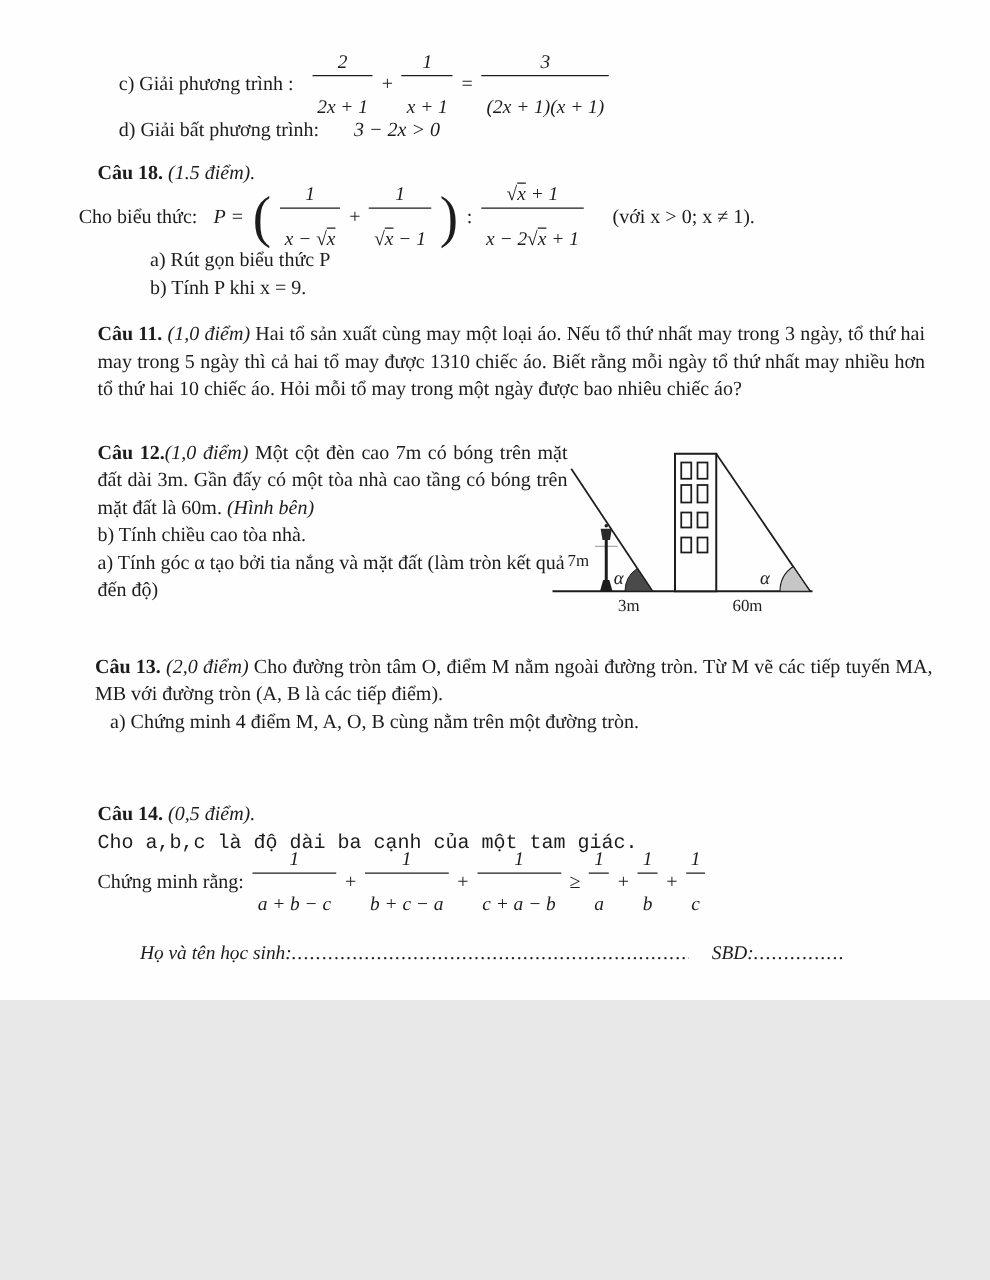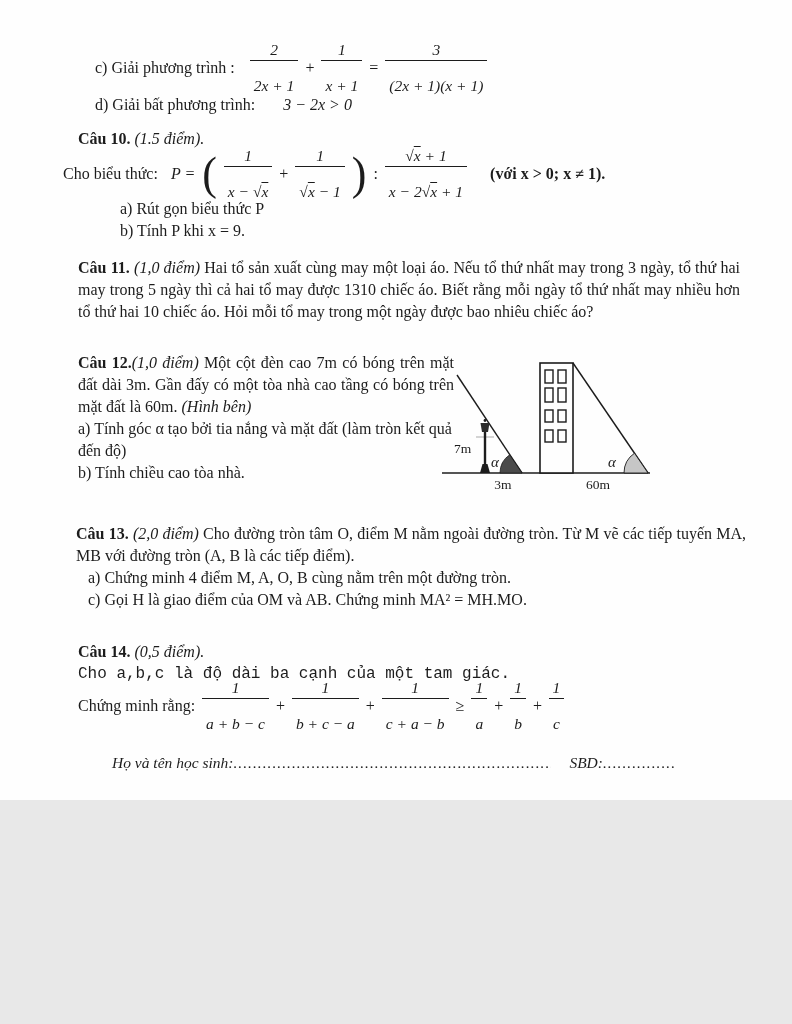--- a/index.html
+++ b/index.html
@@ -48,21 +48,21 @@
       <span class="den">(2x + 1)(x + 1)</span>
     </span>
   </div>
 
   <div class="abs" style="left:95px;top:94px;">
     <span>d) Giải bất phương trình:</span>
     <span class="math" style="margin-left:24px;">3 − 2x &gt; 0</span>
   </div>
 
   <div class="abs" style="left:78px;top:128px;">
-    <span class="b">Câu 10.</span>
+    <span class="b">Câu 18.</span>
     <span class="i">(1.5 điểm).</span>
   </div>
 
   <div class="abs mrow" style="left:63px;top:146px;height:56px;">
     <span style="margin-right:6px;">Cho biểu thức:</span>
     <span class="math">P =</span>
     <span class="bigp">(</span>
     <span class="frac">
       <span class="num">1</span>
       <span class="den">x − √<span class="ol">x</span></span>
@@ -71,40 +71,40 @@
     <span class="frac">
       <span class="num">1</span>
       <span class="den">√<span class="ol">x</span> − 1</span>
     </span>
     <span class="bigp">)</span>
     <span class="op">:</span>
     <span class="frac">
       <span class="num">√<span class="ol">x</span> + 1</span>
       <span class="den">x − 2√<span class="ol">x</span> + 1</span>
     </span>
-    <span style="margin-left:16px;font-weight:bold;">(với x &gt; 0; x ≠ 1).</span>
+    <span style="margin-left:16px;">(với x &gt; 0; x ≠ 1).</span>
   </div>
 
   <div class="abs" style="left:120px;top:198px;">a) Rút gọn biểu thức P</div>
   <div class="abs" style="left:120px;top:220px;">b) Tính P khi x = 9.</div>
 
   <div class="abs just" style="left:78px;top:257px;width:662px;">
     <span class="b">Câu 11.</span>
     <span class="i">(1,0 điểm)</span>
     <span>Hai tổ sản xuất cùng may một loại áo. Nếu tổ thứ nhất may trong 3 ngày, tổ thứ hai may trong 5 ngày thì cả hai tổ may được 1310 chiếc áo. Biết rằng mỗi ngày tổ thứ nhất may nhiều hơn tổ thứ hai 10 chiếc áo. Hỏi mỗi tổ may trong một ngày được bao nhiêu chiếc áo?</span>
   </div>
 
   <div class="abs" style="left:78px;top:352px;width:376px;">
     <div class="just">
       <span class="b">Câu 12.</span><span class="i">(1,0 điểm)</span>
       <span>Một cột đèn cao 7m có bóng trên mặt đất dài 3m. Gần đấy có một tòa nhà cao tầng có bóng trên mặt đất là 60m.</span>
       <span class="i">(Hình bên)</span>
     </div>
+    <div>b) Tính chiều cao tòa nhà.</div>
     <div>a) Tính góc α tạo bởi tia nắng và mặt đất (làm tròn kết quả đến độ)</div>
-    <div>b) Tính chiều cao tòa nhà.</div>
   </div>
 
   <svg class="abs" style="left:438px;top:348px;" width="300" height="150" viewBox="0 0 300 150">
 
     <line x1="4" y1="125" x2="212" y2="125" stroke="#1c1c1c" stroke-width="1.6"></line>
 
     <line x1="19" y1="27" x2="84" y2="125" stroke="#1c1c1c" stroke-width="1.4"></line>
 
     <path d="M 84 125 L 62 125 A 22 22 0 0 1 71.7 106.8 Z" fill="#4a4a4a" stroke="#1c1c1c" stroke-width="0.8"></path>
 
@@ -139,21 +139,20 @@
   </svg>
 
   <div class="abs" style="left:76px;top:523px;width:670px;">
     <div class="just">
       <span class="b">Câu 13.</span>
       <span class="i">(2,0 điểm)</span>
       <span>Cho đường tròn tâm O, điểm M nằm ngoài đường tròn. Từ M vẽ các tiếp tuyến MA, MB với đường tròn (A, B là các tiếp điểm).</span>
     </div>
     <div class="indent-items">
       <div>a) Chứng minh 4 điểm M, A, O, B cùng nằm trên một đường tròn.</div>
-      <div>c) Gọi H là giao điểm của OM và AB. Chứng minh MA² = MH.MO.</div>
     </div>
   </div>
 
   <div class="abs" style="left:78px;top:641px;">
     <span class="b">Câu 14.</span>
     <span class="i">(0,5 điểm).</span>
   </div>
   <div class="abs" style="left:78px;top:663px;font-family:Liberation Mono, monospace;">Cho a,b,c là độ dài ba cạnh của một tam giác.</div>
 
   <div class="abs mrow" style="left:78px;top:682px;height:48px;">

